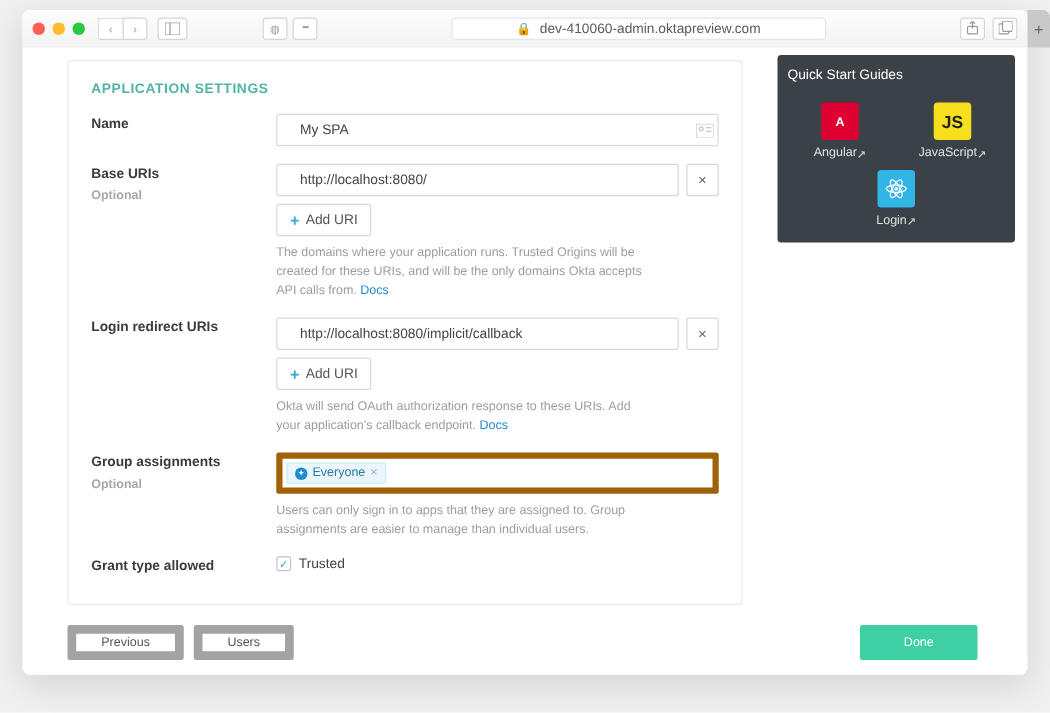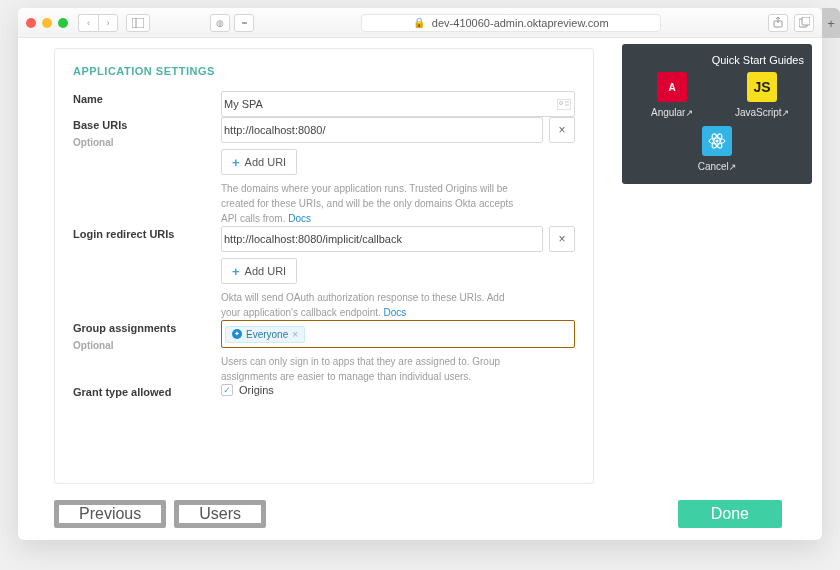--- a/index.html
+++ b/index.html
@@ -15,43 +15,43 @@
   .navgroup .navbtn:last-child{border-radius:0 3px 3px 0}
   .addr-wrap{flex:1;display:flex;align-items:center;justify-content:center}
   .addr{display:flex;align-items:center;gap:6px;color:#5a5a5a;font-size:11px;background:#fff;border:1px solid #e6e6e6;border-radius:4px;padding:2px 10px;min-width:300px;justify-content:center}
   .lock{font-size:10px;color:#7a7a7a}
   .tb-right{display:flex;gap:6px;margin-left:8px}
   .ext{display:flex;gap:4px;margin-right:8px}
   .ext .navbtn{width:20px}
   .content{flex:1;display:flex;position:relative;overflow:hidden}
   .panel{margin:10px 12px 8px 36px;flex:1;border:1px solid #e9e9e9;border-radius:3px;padding:16px 18px 14px 18px;display:flex;flex-direction:column;max-width:540px}
   .section-title{color:#4fb3a6;font-size:11px;letter-spacing:.5px;font-weight:600;margin-bottom:14px}
-  .row{display:flex;gap:18px;margin-bottom:0}
+  .row{display:flex;gap:18px;margin-bottom:14px}
   .lbl{width:130px;font-size:11px;color:#3b3b3b;font-weight:600;line-height:16px}
   .sub{display:block;font-weight:700;color:#a8a8a8;font-size:10px;margin-top:2px}
   .fld{flex:1;display:flex;flex-direction:column;gap:6px}
   .inline{display:flex;gap:6px;align-items:center}
-  .input{height:26px;border:1px solid #d9d9d9;border-radius:2px;padding:0 2px;font-size:11px;color:#444;flex:1;background:#fff}
+  .input{height:26px;border:1px solid #d9d9d9;border-radius:2px;padding:0 18px;font-size:11px;color:#444;flex:1;background:#fff}
   .input-suffix{width:22px;height:22px;display:flex;align-items:center;justify-content:center;color:#c7c7c7;margin-left:-28px;pointer-events:none;font-size:12px}
   .x-btn{width:26px;height:26px;border:1px solid #d9d9d9;border-radius:2px;background:#fff;display:flex;align-items:center;justify-content:center;color:#666;font-size:12px;cursor:pointer}
   .add-btn{height:26px;border:1px solid #d9d9d9;border-radius:2px;background:#fff;padding:0 10px;font-size:11px;color:#555;display:inline-flex;align-items:center;gap:5px;cursor:pointer;width:fit-content}
   .plus{color:#3fa3d6;font-weight:600;font-size:13px;line-height:11px}
   .help{font-size:10px;color:#9d9d9d;line-height:15px;max-width:300px}
   .help a{color:#1e8ccf;text-decoration:none}
-  .chipbox{min-height:28px;border:1px solid #a16207;border-radius:2px;padding:3px;display:flex;align-items:center}
+  .chipbox{min-height:28px;border:5px solid #a16207;border-radius:2px;padding:3px;display:flex;align-items:center}
   .chip{background:#eaf6fc;border:1px solid #cdeaf6;border-radius:2px;padding:2px 6px;font-size:10px;color:#2b7aa3;display:inline-flex;align-items:center;gap:4px}
   .chip-dot{width:10px;height:10px;border-radius:50%;background:#1e8ccf;display:inline-flex;align-items:center;justify-content:center;color:#fff;font-size:7px}
   .chip-x{color:#8bb7cc;font-size:10px;cursor:pointer}
   .cb-row{display:flex;align-items:center;gap:6px;font-size:11px;color:#444}
   .cb{width:12px;height:12px;border:1px solid #c6c6c6;border-radius:2px;background:#fff;display:inline-flex;align-items:center;justify-content:center;font-size:9px;color:#3fa3d6}
   .footer{display:flex;gap:8px;padding:8px 12px 12px 36px;align-items:center}
-  .btn{height:28px;padding:0 20px;border:5px solid #a3a3a3;border-radius:2px;background:#fff;font-size:16px;color:#555;cursor:pointer}
+  .btn{height:28px;padding:0 20px;border:7px solid #a3a3a3;border-radius:2px;background:#fff;font-size:10px;color:#555;cursor:pointer}
   .btn.primary{background:#3fcfa4;border-color:#3fcfa4;color:#fff;margin-left:auto;padding:0 28px;margin-right:28px}
   .qsg{position:absolute;top:6px;right:10px;width:190px;background:#3a4147;border-radius:3px;color:#fff;padding:10px 8px 12px 8px}
-  .qsg-title{text-align:right;font-size:11px;margin-bottom:6px}
+  .qsg-title{text-align:left;font-size:11px;margin-bottom:16px}
   .qsg-grid{display:flex;flex-wrap:wrap;gap:8px 20px;justify-content:center}
   .qsg-item{display:flex;flex-direction:column;align-items:center;gap:5px;cursor:pointer;width:70px}
   .qsg-icon{width:30px;height:30px;border-radius:3px;display:flex;align-items:center;justify-content:center;font-size:14px;font-weight:700;color:#fff}
   .ang{background:#dd0031}.js{background:#f7df1e;color:#222}.react{background:#32b4e6}
   .qsg-lbl{font-size:10px;color:#e2e2e2;display:flex;align-items:center;gap:0}
   .arr{font-size:9px}
   .newtab{position:absolute;top:8px;right:0;width:18px;height:30px;background:#c9c9c9;border-radius:0 6px 0 0;display:flex;align-items:center;justify-content:center;color:#666;font-size:13px}
   svg{display:block}
 </style>
 </head>
@@ -175,21 +175,21 @@
           </div>
           <div class="help">Users can only sign in to apps that they are assigned to. Group assignments are easier to manage than individual users.</div>
         </div>
       </div>
 
       <div class="row" style="margin-bottom:4px">
         <div class="lbl">Grant type allowed</div>
         <div class="fld">
           <div class="cb-row">
             <span class="cb">✓</span>
-            <span>Origins</span>
+            <span>Trusted</span>
           </div>
         </div>
       </div>
     </div>
 
     <div class="qsg">
       <div class="qsg-title">Quick Start Guides</div>
       <div class="qsg-grid">
         <div class="qsg-item">
           <div class="qsg-icon ang">
@@ -213,21 +213,21 @@
         <div class="qsg-item">
           <div class="qsg-icon react">
             <svg width="20" height="20" viewBox="0 0 20 20">
                 <circle cx="10" cy="10" r="1.5" fill="#fff"></circle>
                 <ellipse cx="10" cy="10" rx="8" ry="3" fill="none" stroke="#fff" stroke-width="1"></ellipse>
                 <ellipse cx="10" cy="10" rx="8" ry="3" fill="none" stroke="#fff" stroke-width="1" transform="rotate(60 10 10)"></ellipse>
                 <ellipse cx="10" cy="10" rx="8" ry="3" fill="none" stroke="#fff" stroke-width="1" transform="rotate(-60 10 10)"></ellipse>
               </svg>
           </div>
           <div class="qsg-lbl">
-              <span>Cancel</span>
+              <span>Login</span>
               <span class="arr">↗</span>
             </div>
         </div>
       </div>
     </div>
   </div>
 
   <div class="footer">
     <button class="btn">Previous</button>
     <button class="btn">Users</button>

